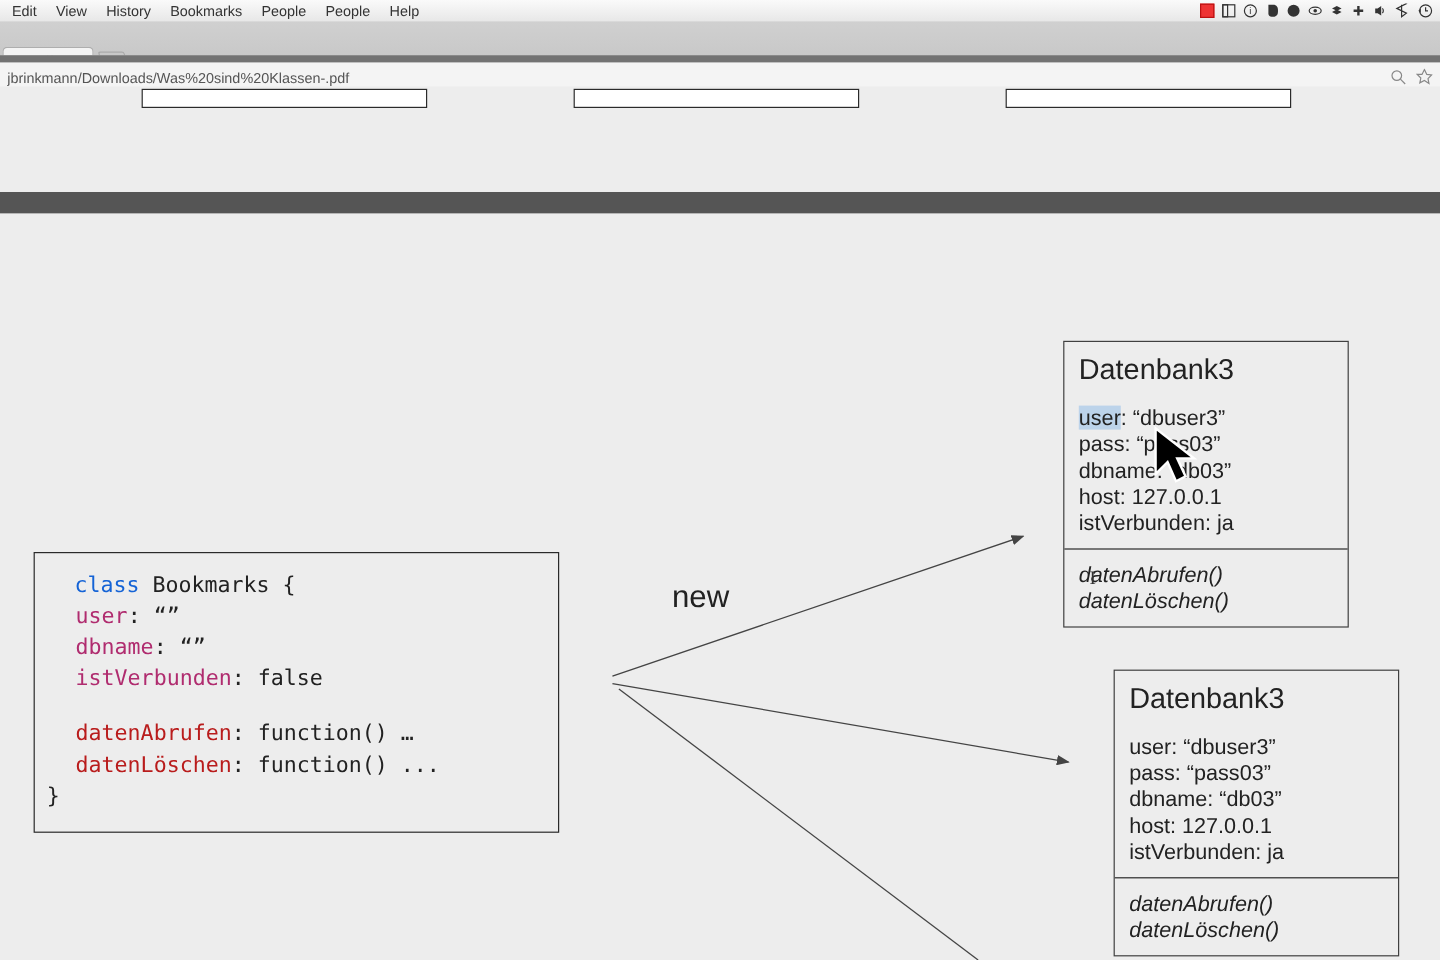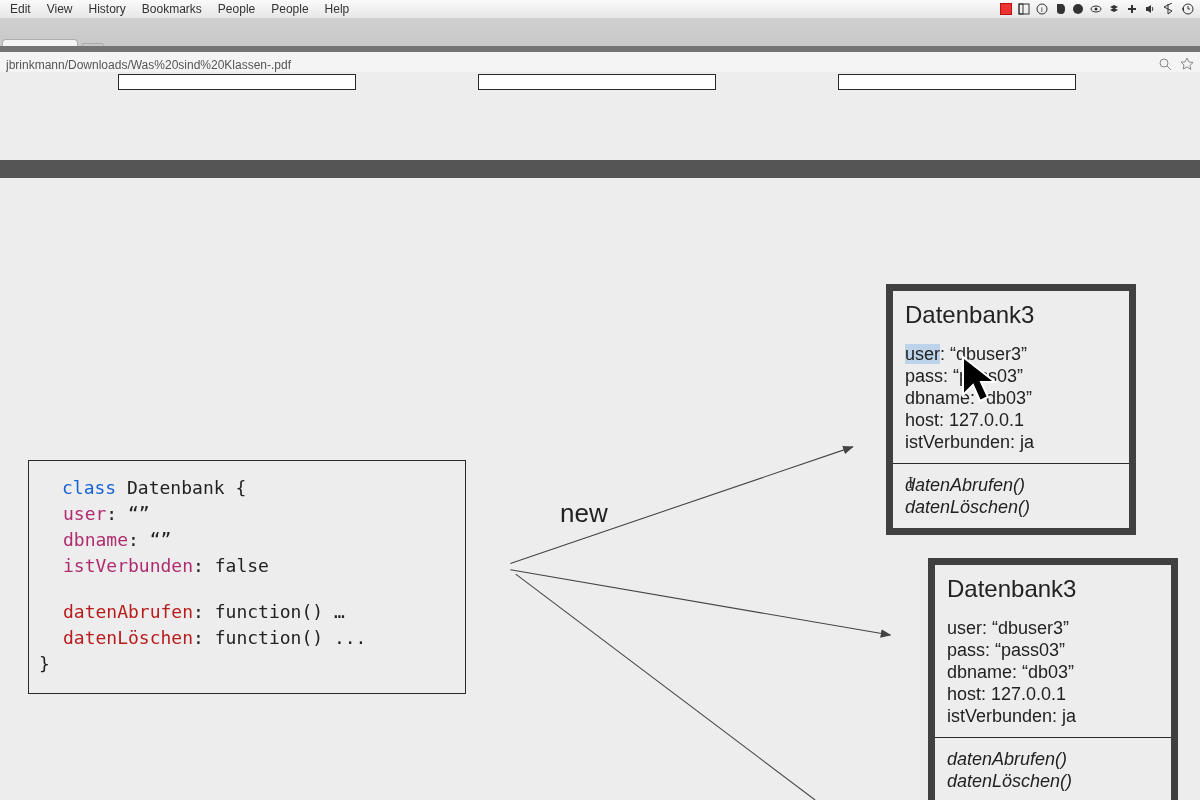--- a/index.html
+++ b/index.html
@@ -127,28 +127,28 @@
     font-size: 18px;
     line-height: 26px;
     background: #ededed;
   }
   .kw    { color: #1463d6; margin-left: 23px; }
   .field { color: #b02c6f; }
   .meth  { color: #b91c1c; }
 
   .new-label {
     position: absolute;
-    left: 560px; top: 320px;
+    left: 560px; top: 304px;
     font-size: 26px;
     color: #222;
   }
 
   .instance {
     position: absolute;
-    border: 7px solid #404040;
+    border: 1px solid #404040;
     background: #ededed;
     font-size: 18px;
   }
   .instance .title {
     font-size: 24px;
     padding: 10px 12px 8px 12px;
   }
   .instance .attrs {
     padding: 6px 12px 10px 12px;
     line-height: 22px;
@@ -272,21 +272,21 @@
         <marker id="ah" markerWidth="10" markerHeight="8" refX="9" refY="4" orient="auto">
           <path d="M0 0 L10 4 L0 8 z" fill="#444"></path>
         </marker>
       </defs>
       <line x1="500" y1="430" x2="882" y2="300" stroke="#444" stroke-width="1.2" marker-end="url(#ah)"></line>
       <line x1="500" y1="437" x2="924" y2="510" stroke="#444" stroke-width="1.2" marker-end="url(#ah)"></line>
       <line x1="506" y1="442" x2="840" y2="694" stroke="#444" stroke-width="1.2"></line>
     </svg>
 
     <div class="code-box">
-      <div><span class="kw">class</span><span> Datenbank {</span></div>
+      <div><span class="kw">class</span><span> Bookmarks {</span></div>
       <div style="padding-left:24px;"><span class="field">user</span><span>: “”</span></div>
       <div style="padding-left:24px;"><span class="field">dbname</span><span>: “”</span></div>
       <div style="padding-left:24px;"><span class="field">istVerbunden</span><span>: false</span></div>
       <div style="height:20px;"></div>
       <div style="padding-left:24px;"><span class="meth">datenAbrufen</span><span>: function() …</span></div>
       <div style="padding-left:24px;"><span class="meth">datenLöschen</span><span>: function() ...</span></div>
       <div>}</div>
     </div>
 
     <span class="new-label">new</span>

